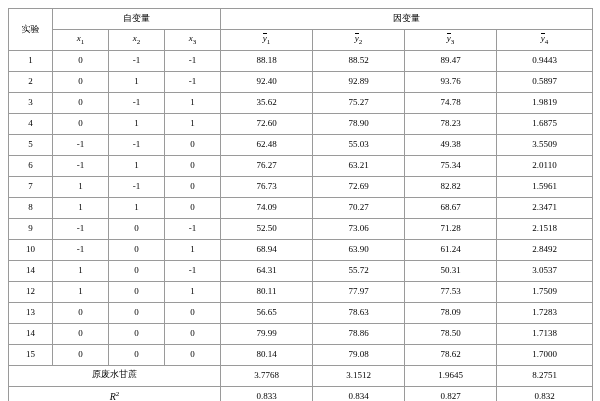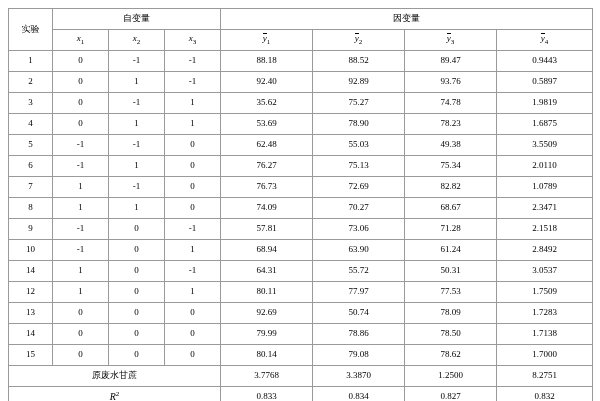--- a/index.html
+++ b/index.html
@@ -59,21 +59,21 @@
     vertical-align: super;
     font-style: normal;
   }
   .overbar {
     display: inline-block;
     border-top: 1px solid #000;
     padding-top: 0px;
     line-height: 1.05;
   }
   .cn {
-    font-family: Liberation Sans, sans-serif;
+    font-family: Liberation Mono, monospace;
     font-size: 9px;
   }
   .cn10 {
     font-family: "DejaVu Sans", sans-serif;
     font-size: 9.5px;
   }
   .num {
     font-family: "Liberation Serif", serif;
     font-size: 9.5px;
   }
@@ -146,71 +146,71 @@
           <td class="num">35.62</td>
           <td class="num">75.27</td>
           <td class="num">74.78</td>
           <td class="num">1.9819</td>
         </tr>
         <tr>
           <td class="num">4</td>
           <td class="num">0</td>
           <td class="num">1</td>
           <td class="num">1</td>
-          <td class="num">53.69</td>
+          <td class="num">72.60</td>
           <td class="num">78.90</td>
           <td class="num">78.23</td>
           <td class="num">1.6875</td>
         </tr>
         <tr>
           <td class="num">5</td>
           <td class="num">-1</td>
           <td class="num">-1</td>
           <td class="num">0</td>
           <td class="num">62.48</td>
           <td class="num">55.03</td>
           <td class="num">49.38</td>
           <td class="num">3.5509</td>
         </tr>
         <tr>
           <td class="num">6</td>
           <td class="num">-1</td>
           <td class="num">1</td>
           <td class="num">0</td>
           <td class="num">76.27</td>
-          <td class="num">75.13</td>
+          <td class="num">63.21</td>
           <td class="num">75.34</td>
           <td class="num">2.0110</td>
         </tr>
         <tr>
           <td class="num">7</td>
           <td class="num">1</td>
           <td class="num">-1</td>
           <td class="num">0</td>
           <td class="num">76.73</td>
           <td class="num">72.69</td>
           <td class="num">82.82</td>
-          <td class="num">1.0789</td>
+          <td class="num">1.5961</td>
         </tr>
         <tr>
           <td class="num">8</td>
           <td class="num">1</td>
           <td class="num">1</td>
           <td class="num">0</td>
           <td class="num">74.09</td>
           <td class="num">70.27</td>
           <td class="num">68.67</td>
           <td class="num">2.3471</td>
         </tr>
         <tr>
           <td class="num">9</td>
           <td class="num">-1</td>
           <td class="num">0</td>
           <td class="num">-1</td>
-          <td class="num">57.81</td>
+          <td class="num">52.50</td>
           <td class="num">73.06</td>
           <td class="num">71.28</td>
           <td class="num">2.1518</td>
         </tr>
         <tr>
           <td class="num">10</td>
           <td class="num">-1</td>
           <td class="num">0</td>
           <td class="num">1</td>
           <td class="num">68.94</td>
@@ -236,22 +236,22 @@
           <td class="num">80.11</td>
           <td class="num">77.97</td>
           <td class="num">77.53</td>
           <td class="num">1.7509</td>
         </tr>
         <tr>
           <td class="num">13</td>
           <td class="num">0</td>
           <td class="num">0</td>
           <td class="num">0</td>
-          <td class="num">92.69</td>
-          <td class="num">50.74</td>
+          <td class="num">56.65</td>
+          <td class="num">78.63</td>
           <td class="num">78.09</td>
           <td class="num">1.7283</td>
         </tr>
         <tr>
           <td class="num">14</td>
           <td class="num">0</td>
           <td class="num">0</td>
           <td class="num">0</td>
           <td class="num">79.99</td>
           <td class="num">78.86</td>
@@ -266,22 +266,22 @@
           <td class="num">80.14</td>
           <td class="num">79.08</td>
           <td class="num">78.62</td>
           <td class="num">1.7000</td>
         </tr>
       </tbody>
     <tfoot>
         <tr>
           <td colspan="4" class="cn">原废水甘蔗</td>
           <td class="num">3.7768</td>
-          <td class="num">3.3870</td>
-          <td class="num">1.2500</td>
+          <td class="num">3.1512</td>
+          <td class="num">1.9645</td>
           <td class="num">8.2751</td>
         </tr>
         <tr>
           <td colspan="4"><span class="var-label" style="font-size:10px;">R</span><span class="sup">2</span></td>
           <td class="num">0.833</td>
           <td class="num">0.834</td>
           <td class="num">0.827</td>
           <td class="num">0.832</td>
         </tr>
       </tfoot>

